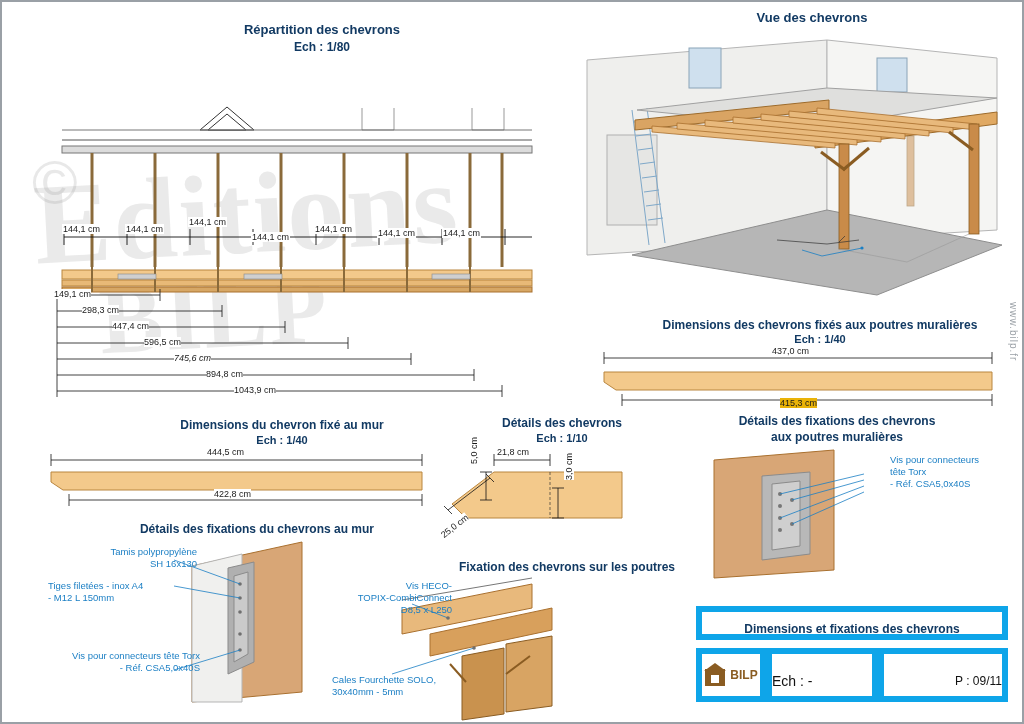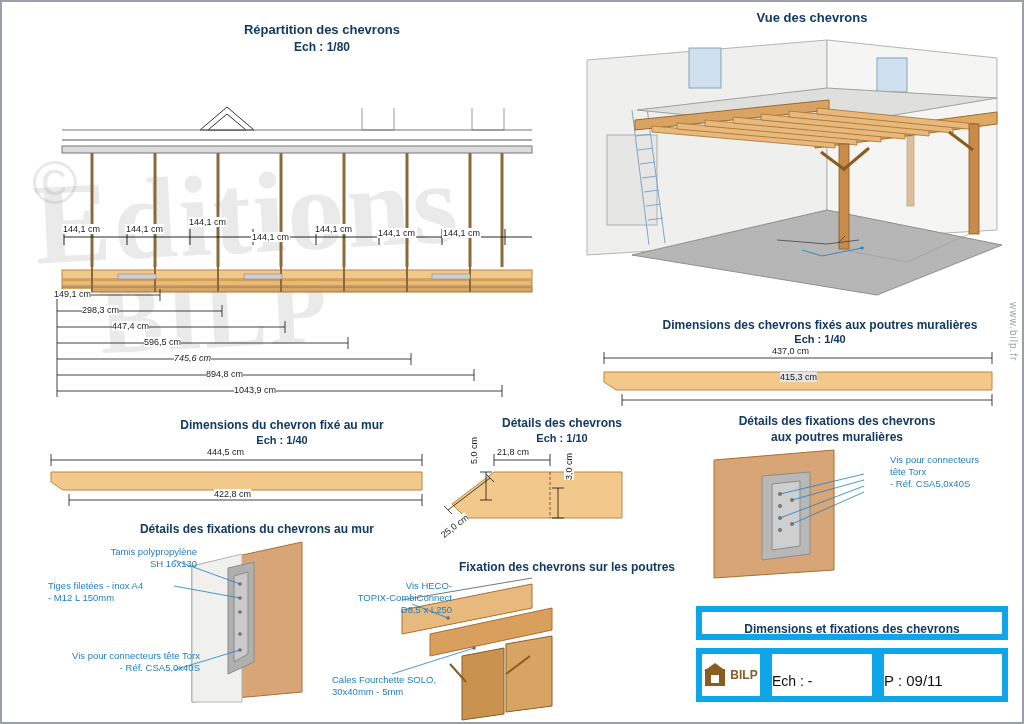--- a/index.html
+++ b/index.html
@@ -237,21 +237,21 @@
       <line x1="398" y1="2" x2="398" y2="14"></line>
     </g>
     <polygon points="10,22 398,22 398,40 22,40 10,32" fill="#f3c98b" stroke="#b9863f" stroke-width="1"></polygon>
     <g stroke="#111" stroke-width=".8">
       <line x1="28" y1="50" x2="398" y2="50"></line>
       <line x1="28" y1="44" x2="28" y2="56"></line>
       <line x1="398" y1="44" x2="398" y2="56"></line>
     </g>
   </svg>
   <div class="abs dim" style="left:770px;top:344px;background:#fff;">437,0 cm</div>
-  <div class="abs dim" style="left:778px;top:370px;background:#e5e5e5;">415,3 cm</div>
+  <div class="abs dim" style="left:778px;top:396px;background:#eab308;">415,3 cm</div>
 
   <div class="abs ttl" style="left:90px;top:416px;width:340px;font-size:12px;">Dimensions du chevron fixé au mur</div>
   <div class="abs ttl" style="left:90px;top:432px;width:340px;font-size:11px;">Ech : 1/40</div>
 
   <svg width="390" height="70" style="left:45px;top:448px;">
     <g stroke="#111" stroke-width=".8">
       <line x1="4" y1="10" x2="375" y2="10"></line>
       <line x1="4" y1="4" x2="4" y2="16"></line>
       <line x1="375" y1="4" x2="375" y2="16"></line>
     </g>
@@ -409,16 +409,16 @@
       </svg>
       <span style="font-weight:bold;color:#8a5c22;font-size:12px;">BILP</span>
     </div>
   </div>
 
   <div class="panel" style="left:764px;top:646px;width:112px;height:54px;">
     <div style="font-size:14px;line-height:54px;color:#111;">Ech :  -</div>
   </div>
 
   <div class="panel" style="left:876px;top:646px;width:130px;height:54px;">
-    <div style="font-size:15px;text-align:left;line-height:54px;color:#111;">P : 09/11</div>
+    <div style="font-size:12px;text-align:right;line-height:54px;color:#111;">P : 09/11</div>
   </div>
 
 </div>
 
 </body></html>

